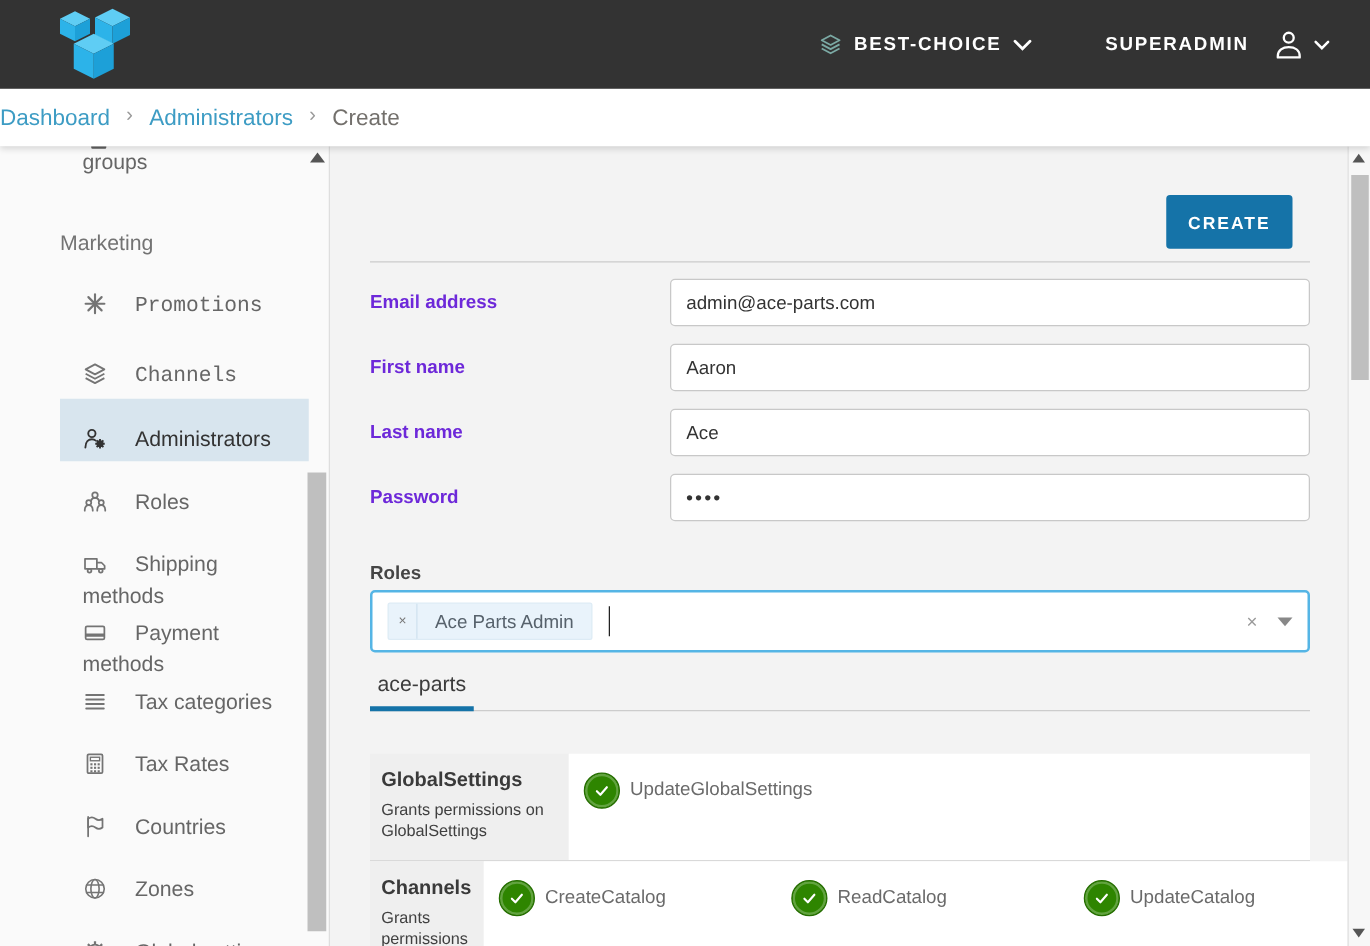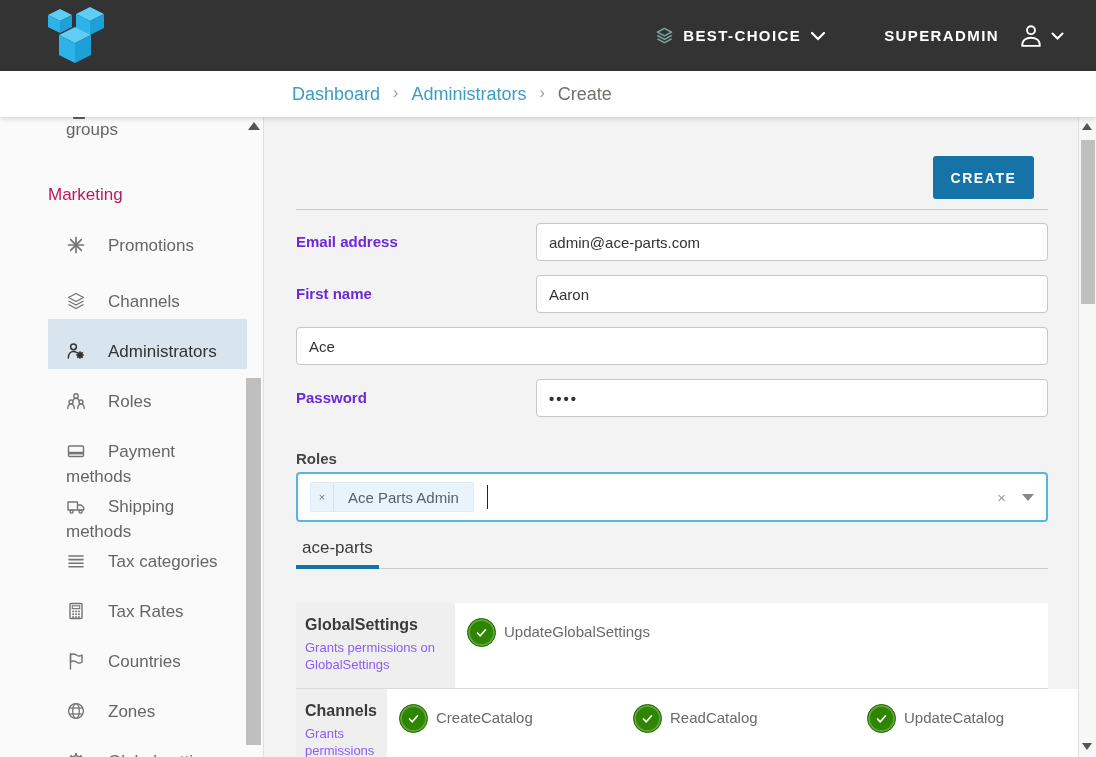--- a/index.html
+++ b/index.html
@@ -11,46 +11,46 @@
   .logo { margin-left:24px; }
   .topbar-right { margin-left:auto; display:flex; align-items:center; padding-right:32px; color:#fff; }
   .tb-text { font-size:15px; font-weight:700; letter-spacing:1.4px; color:#fff; }
   .channel-switcher { display:flex; align-items:center; gap:9px; cursor:pointer; }
   .user-name { margin-left:58px; }
   .user-menu { display:flex; align-items:center; gap:6px; margin-left:18px; cursor:pointer; }
 
   
   .breadcrumb-bar { height:46px; background:#ffffff; position:relative; z-index:5;
     box-shadow:0 2px 5px rgba(0,0,0,0.14); display:flex; align-items:center; }
-  .breadcrumb { padding-left:292px; display:flex; align-items:flex-start; gap:13px; font-size:18px; }
+  .breadcrumb { display:flex; align-items:flex-start; gap:13px; font-size:18px; }
   .crumb-link { color:#3d9cc4; text-decoration:none; cursor:pointer; }
   .crumb-sep { color:#9a9a9a; font-size:16px; }
   .crumb-current { color:#73706c; }
 
   
   .app-body { display:flex; height:640px; }
 
   
   .sidebar { width:264px; background:#fafafa; position:relative; overflow:hidden;
     border-right:1px solid #dedede; }
   .nav { padding-right:16px; }
-  .nav-header { margin-left:48px; position:relative; font-size:17px; color:#be185d;
+  .nav-header { margin-left:48px; position:relative; font-size:17px; color:#737373;
     line-height:25px; }
   .nav-header .caret { position:absolute; left:-21px; top:6px; }
   .nav-item { margin-left:48px; padding:20px 8px 5px 18px; font-size:17px; color:#666666;
     line-height:25px; position:relative; cursor:pointer; }
   .nav-item .nicon { display:inline-block; width:20px; height:20px; margin-right:22px;
     vertical-align:-4px; }
   .nav-item.active { background:#d8e5ee; color:#333333; }
   .nav-item.two-line { padding-right:46px; height:55px; padding-bottom:0; }
   .nav-item.clipped { height:26px; padding-top:0; }
   .icon-fragment { position:absolute; left:25px; top:-1px; width:12px; height:3px;
     background:#606060; border-radius:1px; }
   .mt-marketing { margin-top:39px; }
-  .mt-item { margin-top:6px; }
+  .mt-item { margin-top:6px;font-family:Liberation Mono, monospace; }
   .mt-section { margin-top:29px; }
   .mt-system { margin-top:28px; }
 
   
   .side-scroll-up { position:absolute; right:3px; top:5px; width:12px; height:10px; }
   .tri-up { width:0; height:0; border-left:6px solid transparent; border-right:6px solid transparent;
     border-bottom:8px solid #555; }
   .tri-down { width:0; height:0; border-left:6px solid transparent; border-right:6px solid transparent;
     border-top:8px solid #555; }
   .side-thumb { position:absolute; right:2px; top:261px; width:15px; height:367px; background:#bfbfbf; }
@@ -84,21 +84,21 @@
     border-top:7px solid #888; cursor:pointer; }
 
   .tabbar { margin-top:16px; border-bottom:1px solid #cccccc; }
   .tab { display:inline-block; font-size:17px; color:#3c3c3c; padding:0 6px 7px 6px;
     border-bottom:4px solid #1573a8; margin-bottom:-1px; cursor:pointer; }
 
   .perm-table { margin-top:34px; }
   .perm-row { display:flex; border-bottom:1px solid #d9d9d9; }
   .perm-left { width:159px; background:#efefef; padding:12px 10px 12px 9px; }
   .perm-name { font-size:16px; font-weight:700; color:#3a3a3a; line-height:20px; }
-  .perm-desc { margin-top:4px; font-size:13px; color:#8b5cf6; line-height:17px; }
+  .perm-desc { margin-top:4px; font-size:13px; color:#404040; line-height:17px; }
   .perm-right { flex:1; background:#ffffff; display:flex; padding:15px 0 0 12px; }
   .perm-row-1 { height:86px; }
   .perm-row-2 { min-height:160px; }
   .perm-cell { width:234px; display:flex; align-items:flex-start; gap:8px; }
   .toggle { width:29px; height:29px; border-radius:50%; background:#2e8500;
     border:1px solid #256d00; box-shadow:inset 0 0 0 2px rgba(255,255,255,0.25);
     display:flex; align-items:center; justify-content:center; flex:0 0 auto; cursor:pointer; }
   .perm-label { font-size:15px; color:#6a6a6a; padding-top:5px; }
 
   
@@ -235,36 +235,36 @@
             <circle cx="5" cy="11" r="2"></circle>
             <path d="M1.8,17.5 c0,-3 1.4,-4.4 3.2,-4.4 s3.2,1.4 3.2,4.4"></path>
             <circle cx="15" cy="11" r="2"></circle>
             <path d="M11.8,17.5 c0,-3 1.4,-4.4 3.2,-4.4 s3.2,1.4 3.2,4.4"></path>
           </svg>
         </span><span>Roles</span>
       </div>
 
       <div class="nav-item two-line">
         <span class="nicon">
-          <svg width="20" height="20" viewBox="0 0 20 20">
-            <rect x="2.5" y="5" width="15" height="10.5" rx="1.2" fill="none" stroke="#747474" stroke-width="1.4"></rect>
-            <rect x="2.5" y="10.8" width="15" height="2.6" fill="#747474"></rect>
-          </svg>
-        </span><span>Payment methods</span>
-      </div>
-
-      <div class="nav-item two-line">
-        <span class="nicon">
           <svg width="20" height="20" viewBox="0 0 20 20" fill="none" stroke="#747474" stroke-width="1.4" stroke-linejoin="round">
             <rect x="2" y="6" width="9.5" height="8"></rect>
             <path d="M11.5,9 h3.6 l2.6,2.6 V14 h-6.2"></path>
             <circle cx="5.6" cy="15.6" r="1.5"></circle>
             <circle cx="14.6" cy="15.6" r="1.5"></circle>
           </svg>
         </span><span>Shipping methods</span>
+      </div>
+
+      <div class="nav-item two-line">
+        <span class="nicon">
+          <svg width="20" height="20" viewBox="0 0 20 20">
+            <rect x="2.5" y="5" width="15" height="10.5" rx="1.2" fill="none" stroke="#747474" stroke-width="1.4"></rect>
+            <rect x="2.5" y="10.8" width="15" height="2.6" fill="#747474"></rect>
+          </svg>
+        </span><span>Payment methods</span>
       </div>
 
       <div class="nav-item">
         <span class="nicon">
           <svg width="20" height="20" viewBox="0 0 20 20" stroke="#747474" stroke-width="1.6" stroke-linecap="round">
             <line x1="3" y1="5" x2="17" y2="5"></line>
             <line x1="3" y1="8.6" x2="17" y2="8.6"></line>
             <line x1="3" y1="12.2" x2="17" y2="12.2"></line>
             <line x1="3" y1="15.8" x2="17" y2="15.8"></line>
           </svg>
@@ -346,20 +346,21 @@
     <div class="form">
       <div class="form-row">
         <div class="form-label">Email address</div>
         <input class="text-input" type="text" value="admin@ace-parts.com" style="">
       </div>
       <div class="form-row">
         <div class="form-label">First name</div>
         <input class="text-input" type="text" value="Aaron" style="">
       </div>
       <div class="form-row">
+        <div class="form-label">Last name</div>
         <input class="text-input" type="text" value="Ace" style="">
       </div>
       <div class="form-row">
         <div class="form-label">Password</div>
         <input class="text-input pw" type="text" value="••••" style="">
       </div>
     </div>
 
     <div class="roles-label">Roles</div>
     <div class="roles-select">

